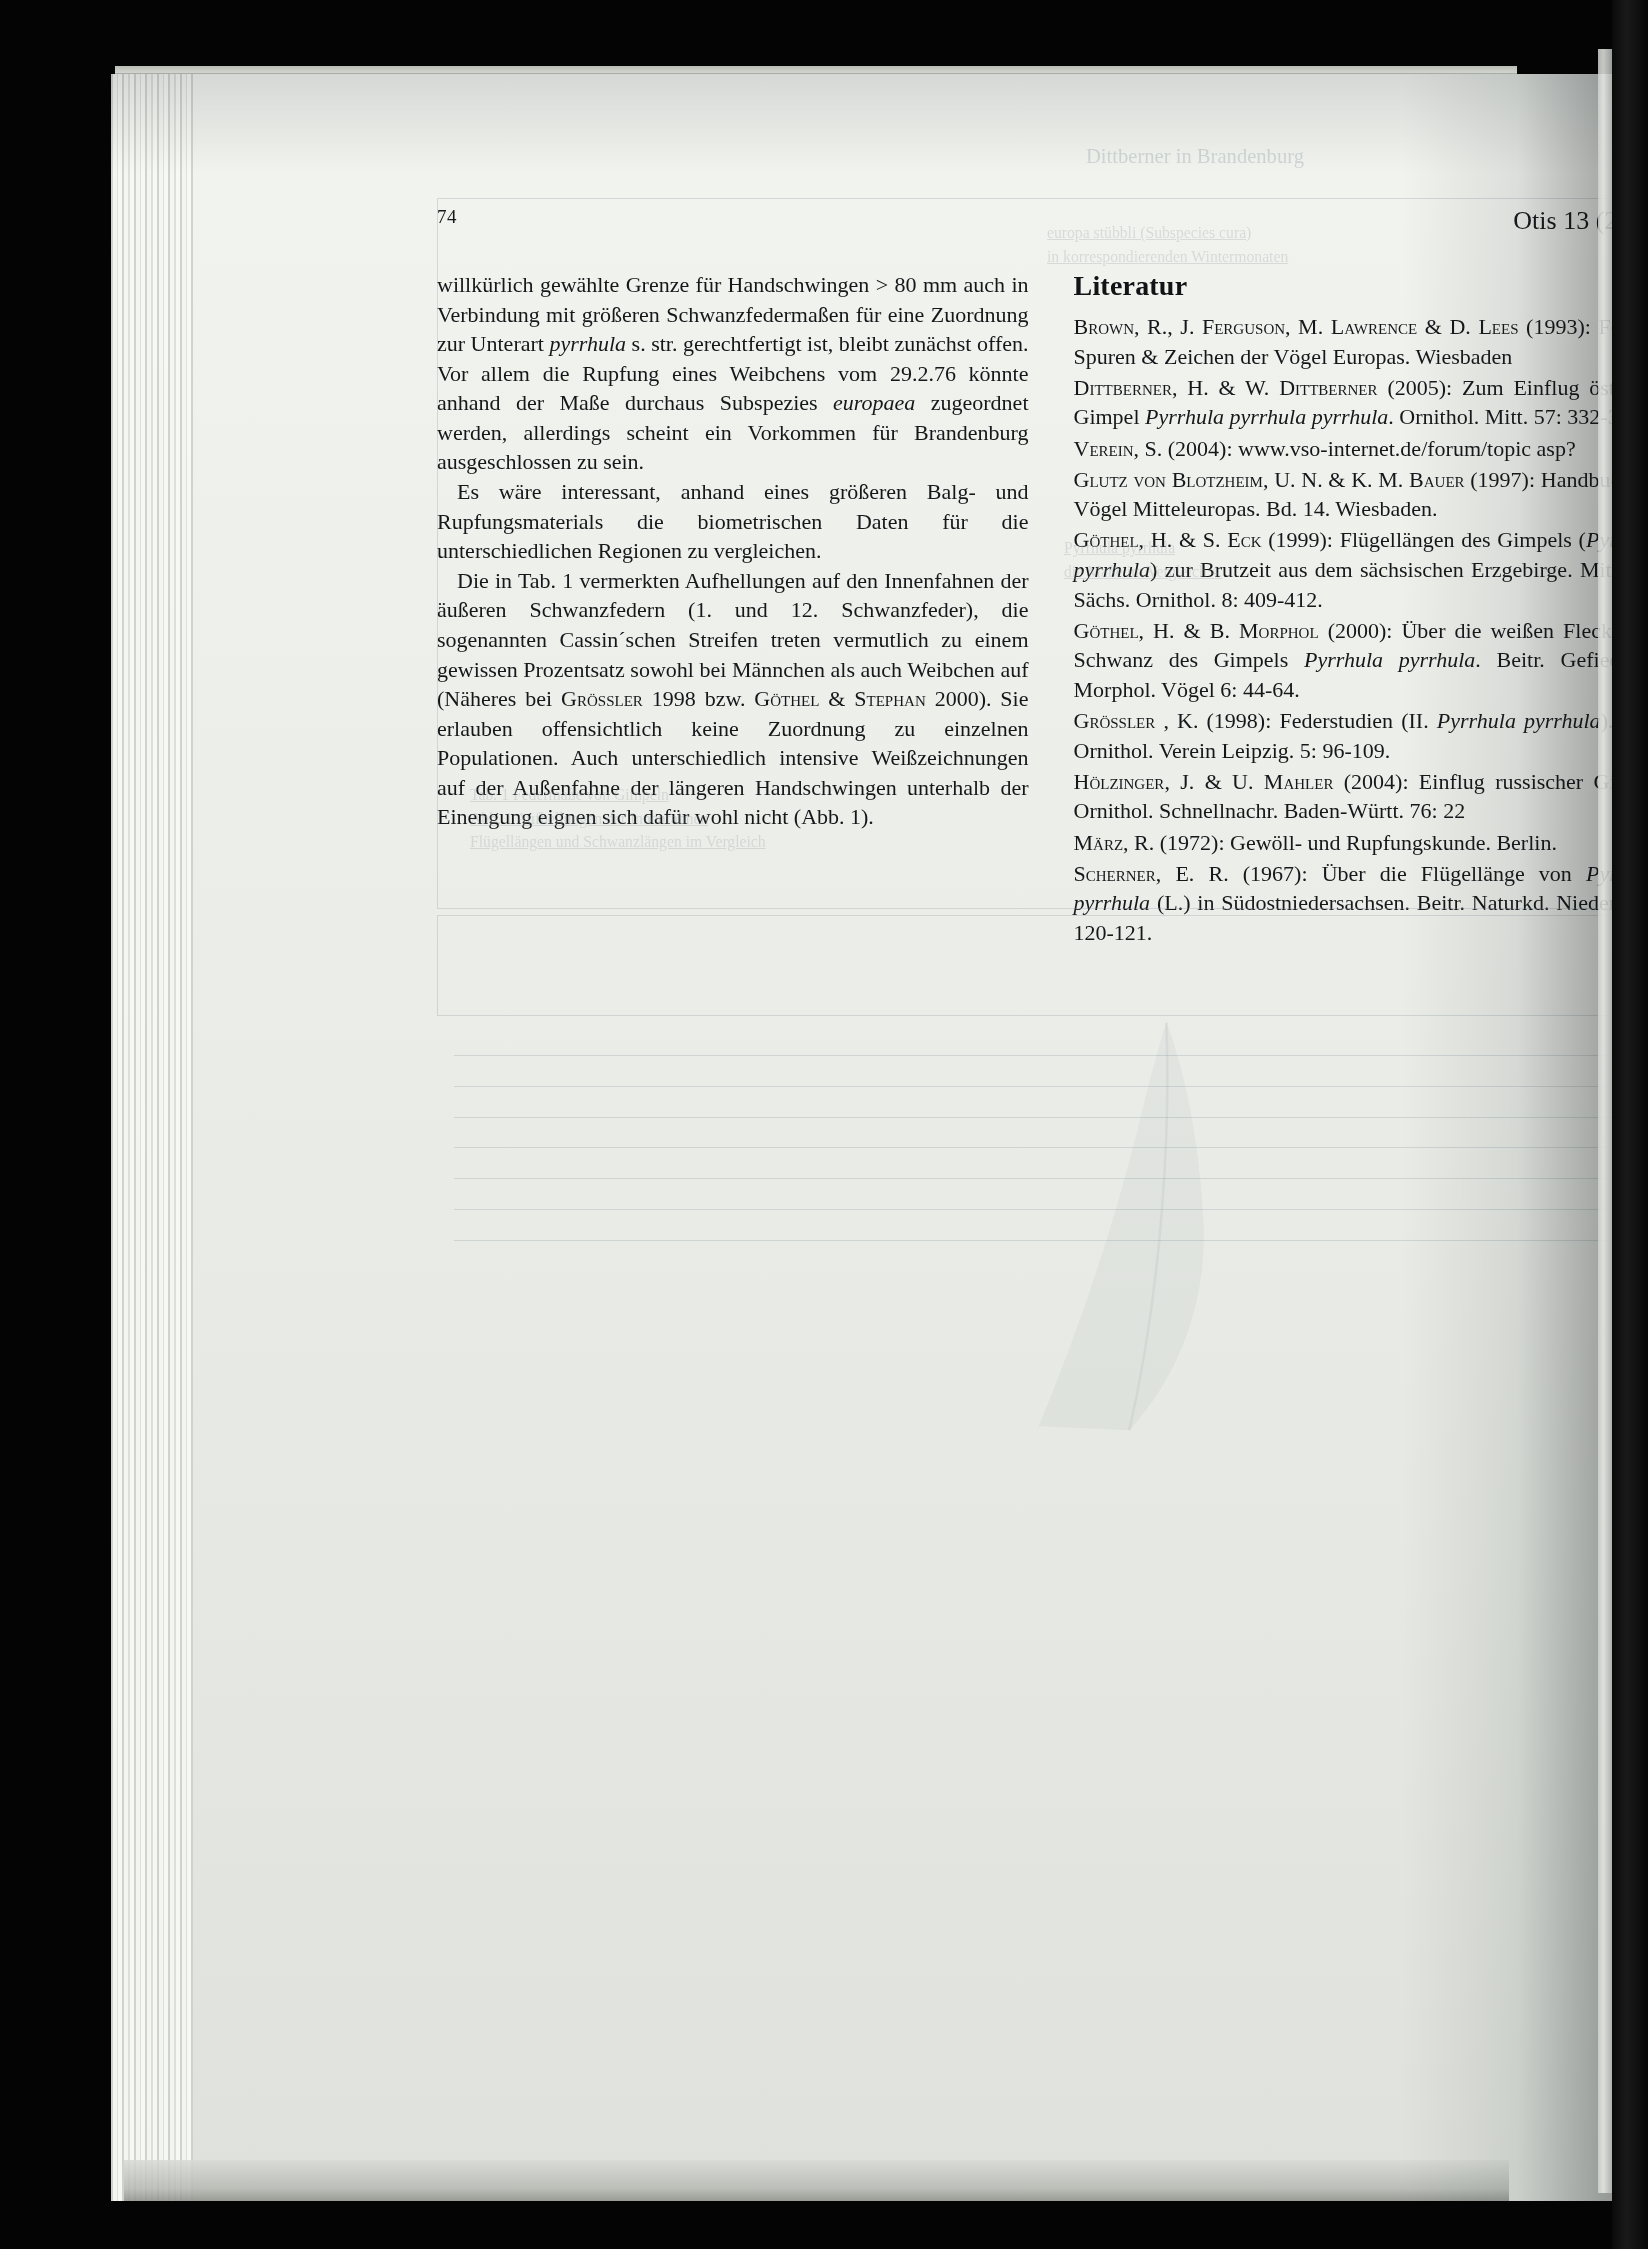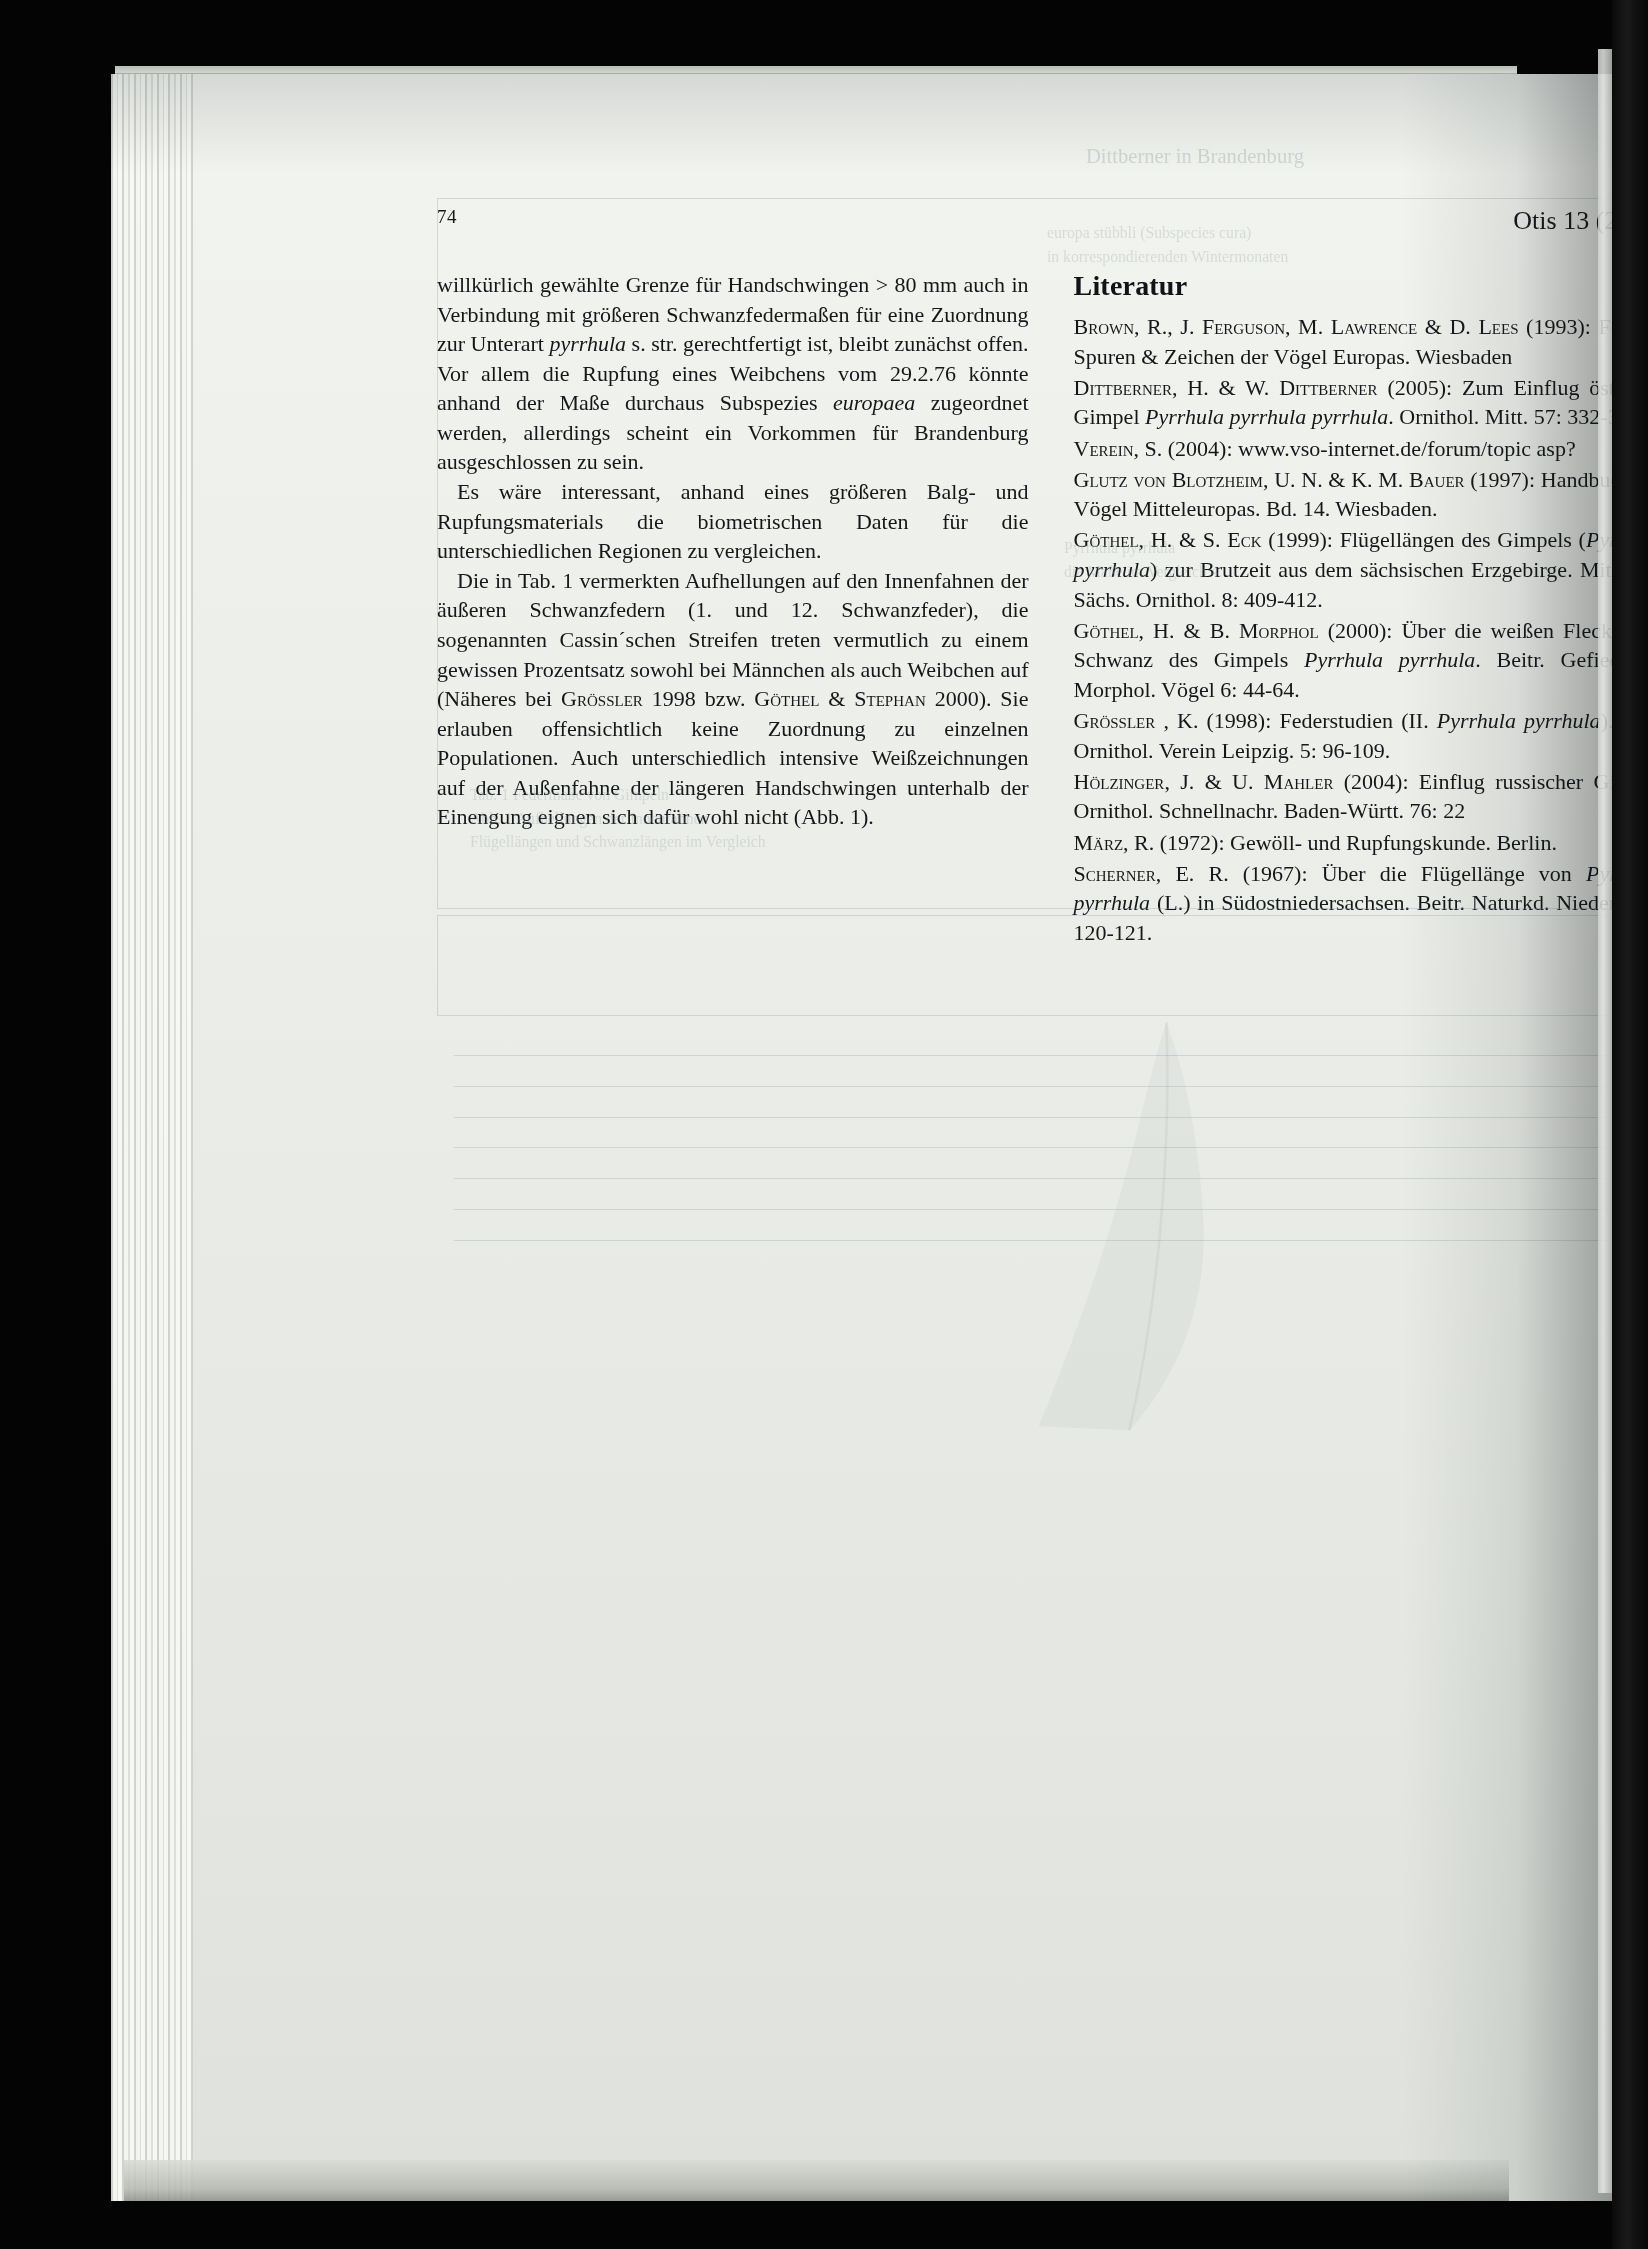--- a/index.html
+++ b/index.html
@@ -165,20 +165,21 @@
   
   .ghost {
     position: absolute;
     color: #9aa6ac;
     opacity: 0.30;
     font-size: 15.7px;
     line-height: 1.5;
     font-family: "Liberation Serif", serif;
     pointer-events: none;
     white-space: pre-wrap;
+    text-decoration: underline;
   }
   .ghost-head {
     position: absolute;
     right: 345px;
     top: 145px;
     font-size: 20.6px;
     color: #9aa7ae;
     opacity: 0.38;
     pointer-events: none;
   }

